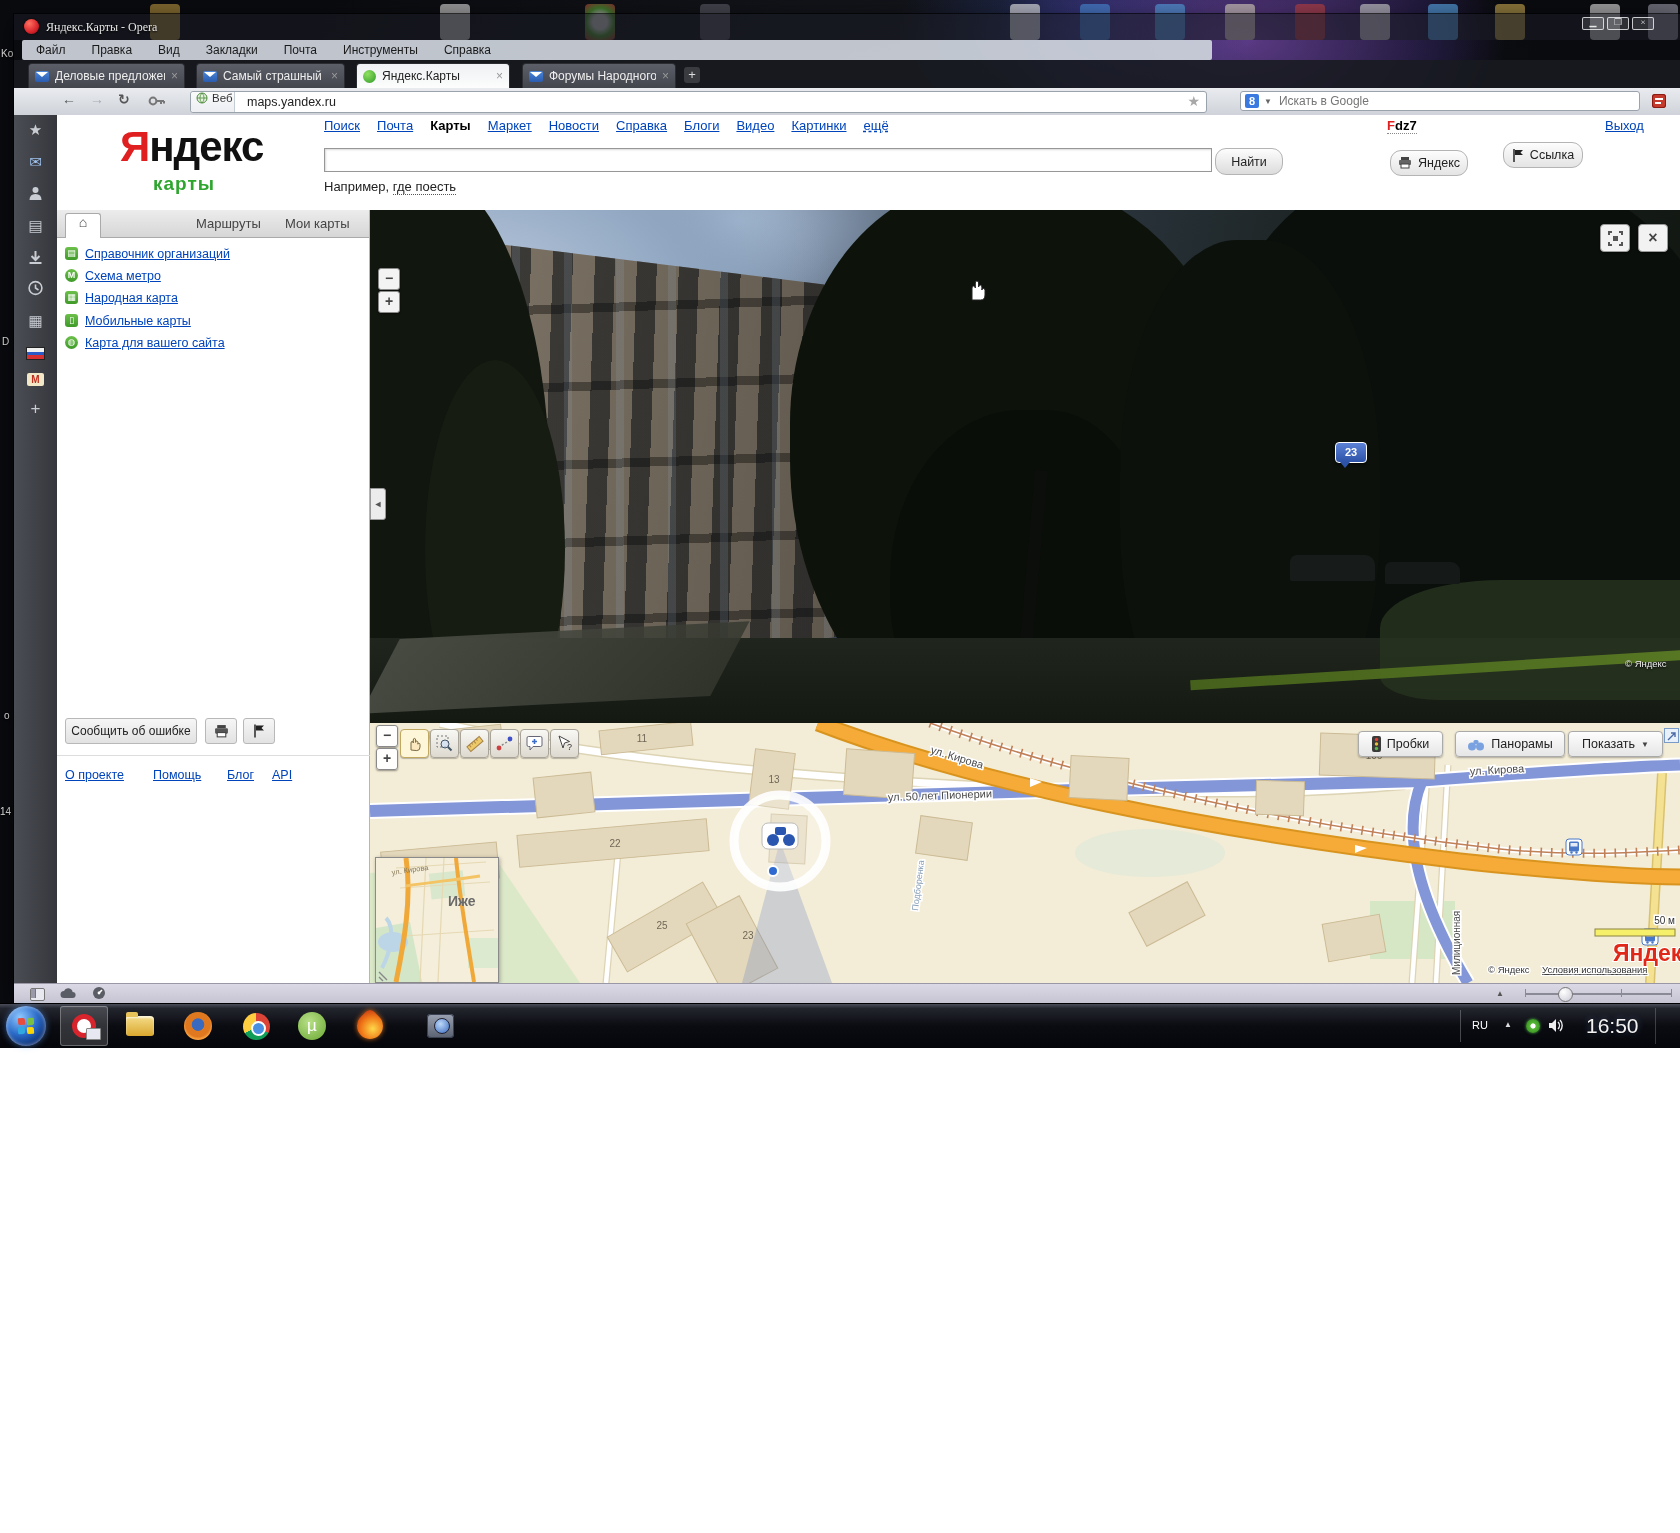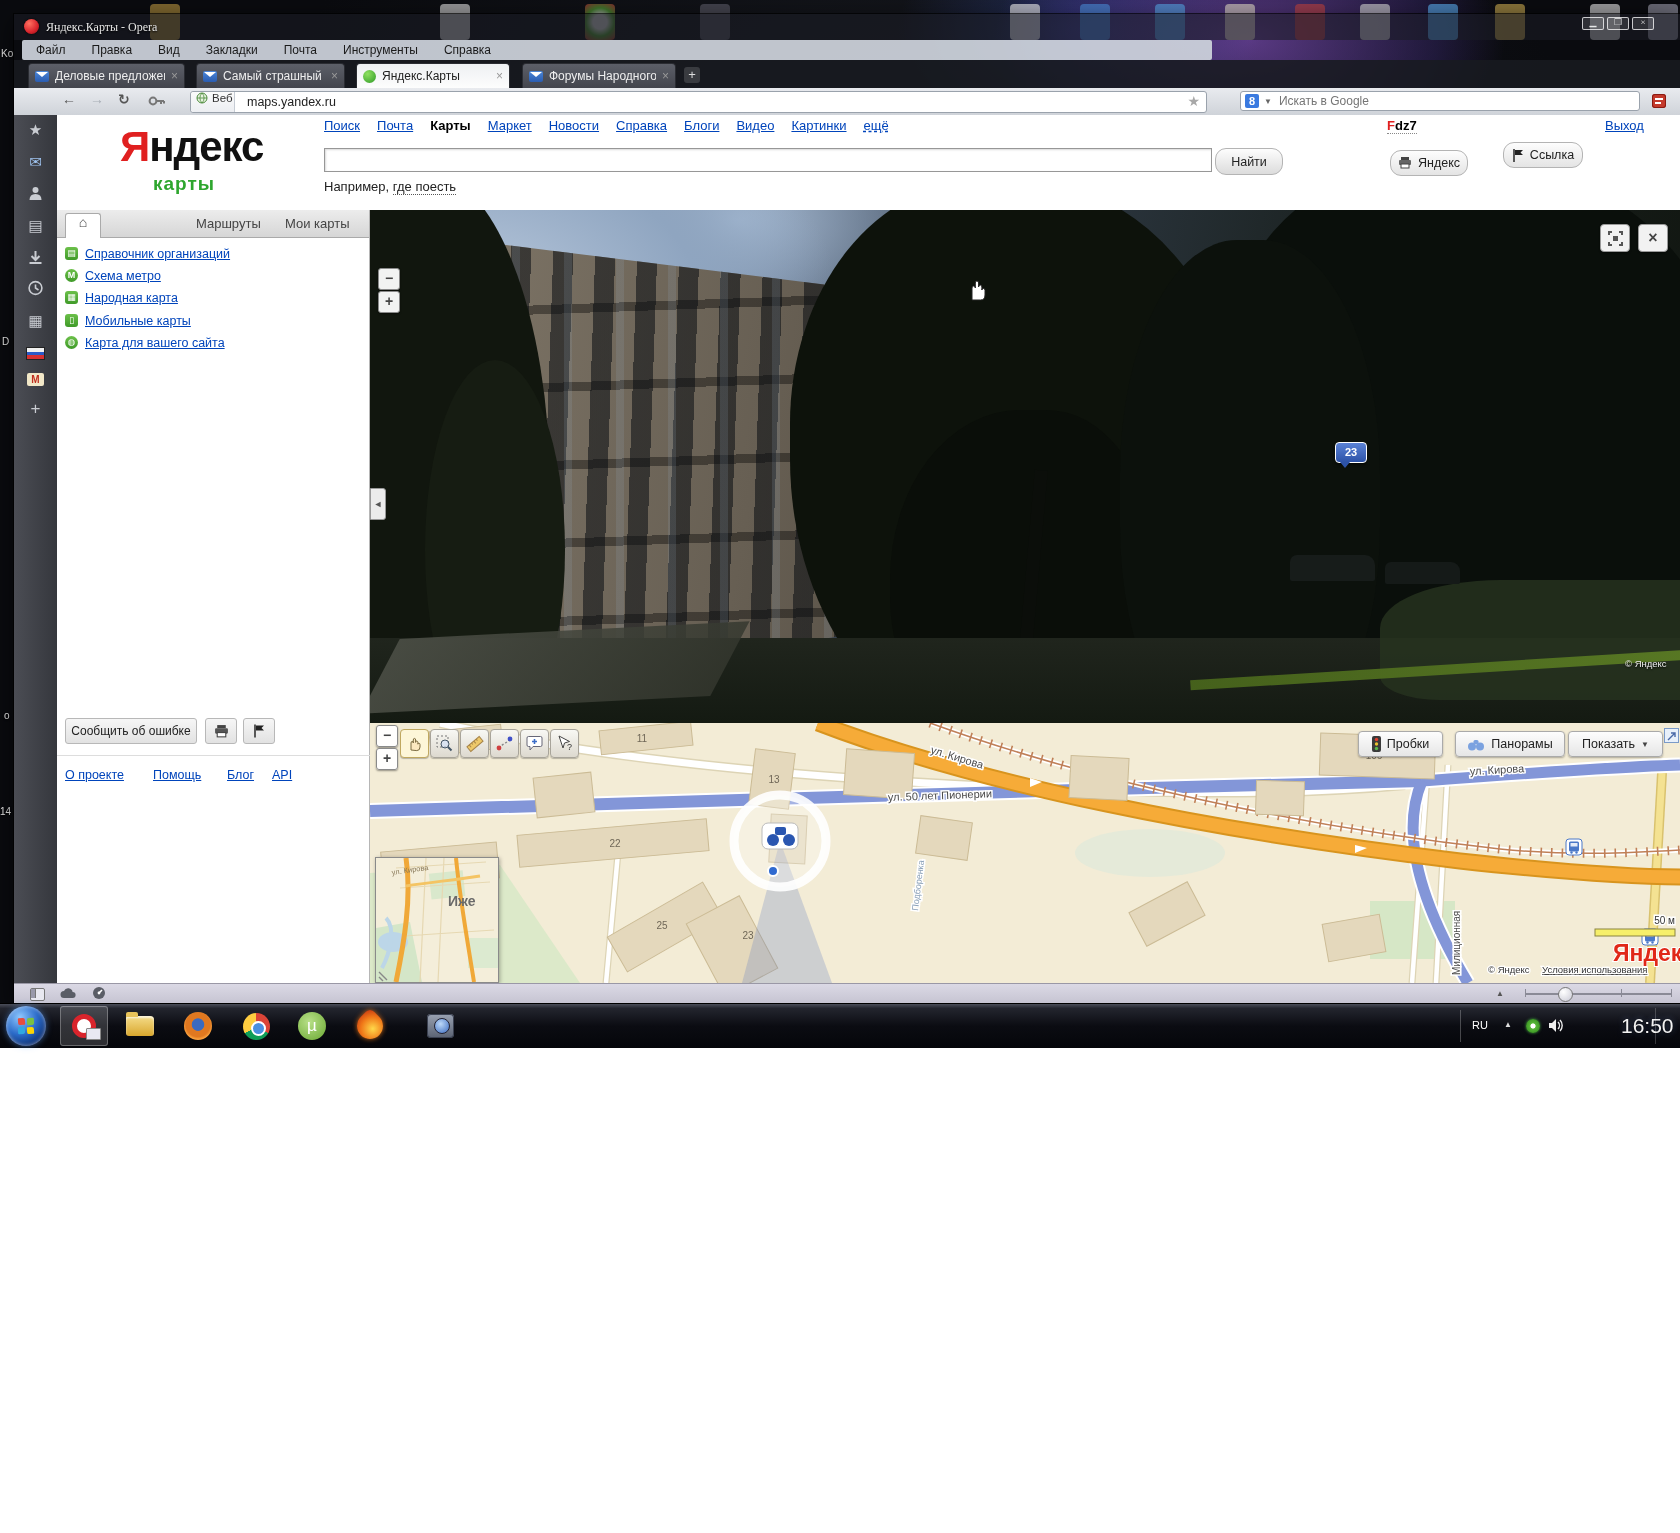--- a/index.html
+++ b/index.html
@@ -592,16 +592,16 @@
         </div>
     </div>
     <div class="abs" style="left:1460px;top:6px;width:1px;height:32px;background:rgba(255,255,255,.25);"></div>
     <span class="traytxt" style="left:1472px;top:15px;">RU</span>
     <span class="traytxt" style="left:1504px;top:16px;font-size:8px;color:#ddd;">▲</span>
     <div class="abs" style="left:1526px;top:15px;width:14px;height:14px;border-radius:50%;background:radial-gradient(circle at 50% 50%,#fff 0 22%,#58b838 30%,#2a8018);box-shadow:0 0 3px #4a4;"></div>
     <svg class="abs" style="left:1548px;top:14px;" width="16" height="15" viewBox="0 0 16 15">
         <path d="M1 5 h3 l4-4 v13 l-4-4 H1z" fill="#eee"></path>
         <path d="M10 4 a5 5 0 0 1 0 7 M12 2 a8 8 0 0 1 0 11" stroke="#eee" stroke-width="1.4" fill="none"></path>
       </svg>
-    <span class="traytxt" style="left:1586px;top:10px;font-size:21px;color:#f2f2f2;text-shadow:0 1px 3px #000,0 0 6px rgba(140,180,255,.4);margin-left:35px;">16:50</span>
+    <span class="traytxt" style="left:1586px;top:10px;font-size:21px;color:#f2f2f2;text-shadow:0 1px 3px #000,0 0 6px rgba(140,180,255,.4);">16:50</span>
     <div class="abs" style="left:1655px;top:4px;width:1px;height:36px;background:rgba(255,255,255,.2);"></div>
   </div>
 </div>
 
 </body></html>

